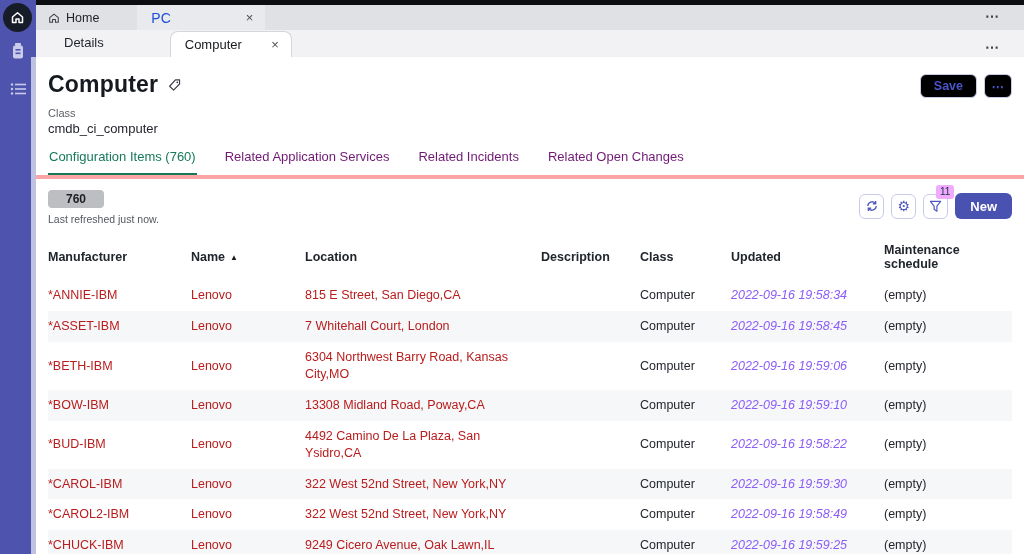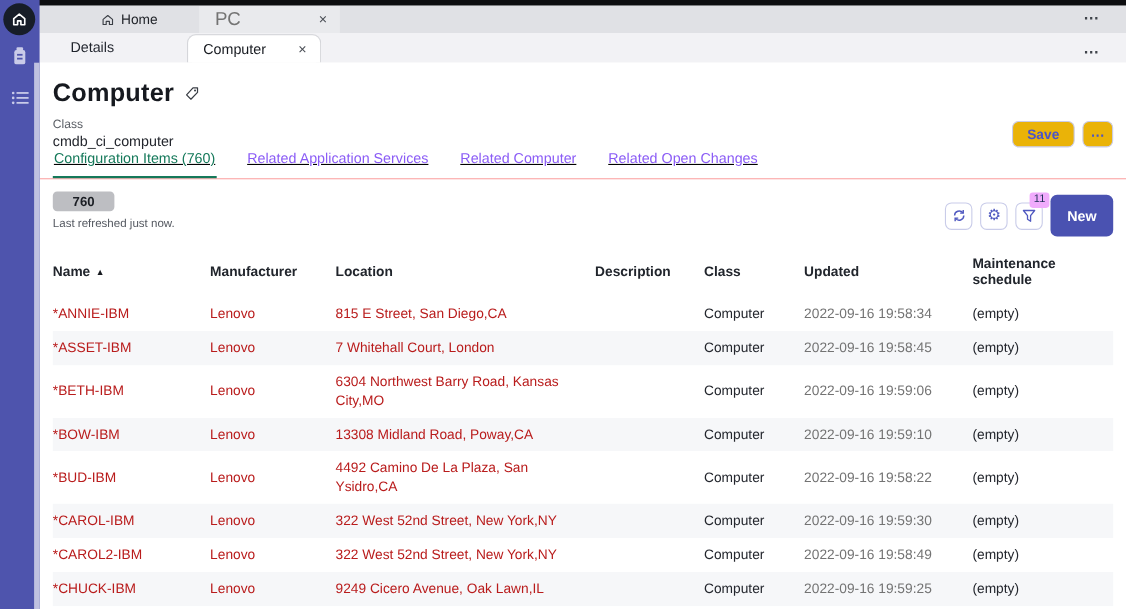--- a/index.html
+++ b/index.html
@@ -12,84 +12,84 @@
   
   .sidebar { position:absolute; top:0; left:0; width:36px; height:554px; background:#4e54ad; z-index:6; }
   .sidebar::after { content:""; position:absolute; top:57px; right:0; width:5px; height:497px; background:#bfc1e0; }
   .logo-circle { position:absolute; top:3px; left:3px; width:29px; height:29px; border-radius:50%;
     background:#171d28; display:flex; align-items:center; justify-content:center; z-index:7; }
   .side-icon { position:absolute; left:9px; width:18px; height:18px; display:flex; align-items:center; justify-content:center; }
   .side-icon.one { top:42px; } .side-icon.two { top:80px; }
 
   
   .chrome { position:absolute; left:36px; top:5px; width:988px; }
-  .chrome-row1 { position:relative; height:25px; background:#e0e1e5; display:flex; align-items:stretch;padding-left:44px; }
+  .chrome-row1 { position:relative; height:25px; background:#e0e1e5; display:flex; align-items:stretch; }
   .win-tab-home { display:flex; align-items:center; gap:6px; padding:0 14px 0 12px; }
   .win-tab-home .lbl { font-size:12.5px; color:#1d2026; }
   .win-tab-pc { margin-left:24px; width:128px; background:#e9eaed; display:flex; align-items:center;
     justify-content:space-between; padding:0 12px 0 14px; }
-  .win-tab-pc .lbl { font-size:17px; color:#737373; }
+  .win-tab-pc .lbl { font-size:14px; color:#1d4ed8; }
   .close-x { font-size:13px; color:#4a4e55; line-height:1; cursor:default; }
   .chrome-more { position:absolute; right:24px; top:3px; font-size:14px; font-weight:bold; color:#3f434a; letter-spacing:1px; }
 
   .chrome-row2 { position:relative; height:27px; background:#f2f2f5; display:flex; align-items:flex-end; }
   .ws-tab-details { margin-left:28px; font-size:13px; color:#1f232b; padding-bottom:7px; }
   .ws-tab-computer { margin-left:66px; width:122px; height:26px; background:#ffffff;
     border:1px solid #d5d6da; border-bottom:none; border-radius:8px 8px 0 0;
     display:flex; align-items:center; justify-content:space-between; padding:0 12px 0 14px; }
   .ws-tab-computer .lbl { font-size:13px; color:#16191f; }
   .chrome-more2 { position:absolute; right:24px; top:9px; font-size:14px; font-weight:bold; color:#3f434a; letter-spacing:1px; }
 
   
   .main { position:absolute; left:36px; top:57px; width:988px; height:497px; background:#fff; }
 
   .record-header { position:relative; padding:14px 12px 0 12px; }
   .title-row { display:flex; align-items:center; gap:9px; }
   .page-title { font-size:23px; font-weight:bold; color:#16191f; letter-spacing:.2px; }
   .class-label { margin-top:9px; font-size:11px; color:#5c6067; }
   .class-value { margin-top:2px; font-size:13px; color:#23262d; }
   .header-actions { position:absolute; right:12px; top:17px; display:flex; gap:7px; }
-  .btn-outline { height:24px; padding:0 13px; background:#eab308; border:1px solid #c9cce9; border-radius:6px;
+  .btn-outline { height:24px; padding:0 13px; background:#000000; border:1px solid #c9cce9; border-radius:6px;
     font-size:12.5px; font-weight:bold; color:#4a54c8; display:flex; align-items:center; cursor:pointer;
-    font-family:"Liberation Sans", sans-serif;margin-top:36px; }
+    font-family:"Liberation Sans", sans-serif; }
   .btn-more { width:28px; padding:0; justify-content:center; font-weight:bold; letter-spacing:.5px; }
 
   
-  .tabstrip { padding-left:12px; border-bottom:1px solid #fca5a5; display:flex; gap:27px;text-decoration:underline; }
-  .rtab { font-size:13px; color:#8b5cf6; padding:0 1px 9px 1px; border-bottom:2px solid transparent; cursor:pointer; }
+  .tabstrip { margin-top:13px; padding-left:12px; border-bottom:4px solid #fca5a5; display:flex; gap:27px; }
+  .rtab { font-size:13px; color:#701a75; padding:0 1px 9px 1px; border-bottom:2px solid transparent; cursor:pointer; }
   .rtab.active { color:#15795a; border-bottom-color:#15795a; }
 
   
   .list-header { padding:11px 12px 0 12px; display:flex; justify-content:space-between; align-items:flex-start; }
   .list-title-row { display:flex; align-items:center; gap:9px; }
   .list-title { font-size:17px; font-weight:bold; color:#16191f; }
   .count-badge { background:#bdbec2; color:#1b1e24; font-size:12px; font-weight:bold;
     padding:2px 18px; border-radius:4px; line-height:1.2; }
   .refreshed { margin-top:5px; font-size:10.5px; color:#545860; }
   .list-controls { display:flex; gap:7px; align-items:center; margin-top:3px; }
   .icon-btn { width:25px; height:25px; background:#fff; border:1px solid #c9cce9; border-radius:6px;
     display:flex; align-items:center; justify-content:center; cursor:pointer; position:relative; }
   .filter-wrap { position:relative; }
   .filter-badge { position:absolute; top:-9px; right:-6px; background:#f0abfc; color:#1b2d55;
     font-size:10px; font-weight:normal; padding:1px 4px; border-radius:3px; line-height:1.2; z-index:2; }
-  .btn-new { height:38px; padding:0 15px; background:#4a52b1; border:none; border-radius:6px;
+  .btn-new { height:26px; padding:0 15px; background:#4a52b1; border:none; border-radius:6px;
     color:#fff; font-size:13px; font-weight:bold; display:flex; align-items:center; cursor:pointer;
     font-family:"Liberation Sans", sans-serif; }
   .glyph { font-family:"DejaVu Sans", sans-serif; color:#5059c0; }
 
   
   .citable { margin:9px 12px 0 12px; }
   .tr { display:grid; grid-template-columns:143px 114px 236px 99px 91px 153px minmax(0,1fr); align-items:center; }
   .thead .th { font-size:12.5px; font-weight:bold; color:#21252c; padding:9px 10px 9px 0; display:flex; align-items:center; gap:5px; }
   .sort-asc { font-size:8px; color:#16191f; }
   .tbody .tr { min-height:28px; }
   .tbody .tr.stripe { background:#f6f7f9; }
   .td { font-size:12.5px; padding:7px 10px 7px 0; line-height:1.35; color:#23262d; }
   .td.link { color:#b91c1c; cursor:pointer; }
-  .td.updated { color:#737373; }
+  .td.updated { color:#8b5cf6;font-style:italic; }
 
   svg { display:block; }
 </style>
 </head>
 <body>
 
 <div class="topbar"></div>
 
 <div class="sidebar">
   <div class="logo-circle">
@@ -155,21 +155,21 @@
     <div class="class-value">cmdb_ci_computer</div>
     <div class="header-actions">
       <button class="btn-outline">Save</button>
       <button class="btn-outline btn-more">⋯</button>
     </div>
   </div>
 
   <div class="tabstrip" id="tabstrip">
       <span class="rtab active">Configuration Items (760)</span>
       <span class="rtab">Related Application Services</span>
-      <span class="rtab">Related Computer</span>
+      <span class="rtab">Related Incidents</span>
       <span class="rtab">Related Open Changes</span>
     </div>
 
   <div class="list-header">
     <div>
       <div class="list-title-row">
         <span class="count-badge">760</span>
       </div>
       <div class="refreshed">Last refreshed just now.</div>
     </div>
@@ -193,25 +193,25 @@
         </button>
         <span class="filter-badge">11</span>
       </span>
       <button class="btn-new">New</button>
     </div>
   </div>
 
   <div class="citable">
     <div class="tr thead" id="thead">
         <div class="th">
+          <span>Manufacturer</span>
+        </div>
+        <div class="th">
           <span>Name</span>
           <span class="sort-asc">▲</span>
-        </div>
-        <div class="th">
-          <span>Manufacturer</span>
         </div>
         <div class="th">
           <span>Location</span>
         </div>
         <div class="th">
           <span>Description</span>
         </div>
         <div class="th">
           <span>Class</span>
         </div>

